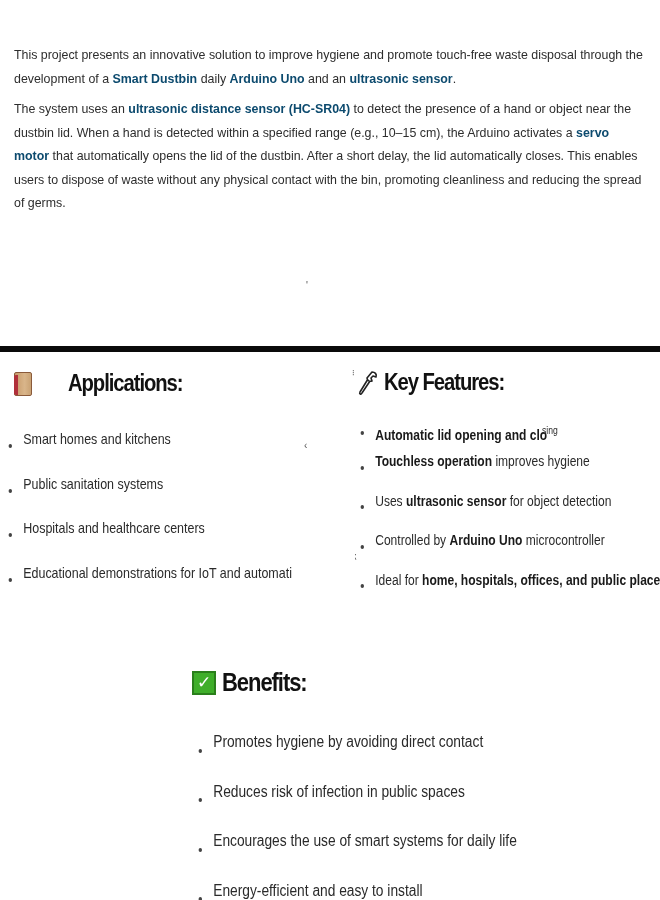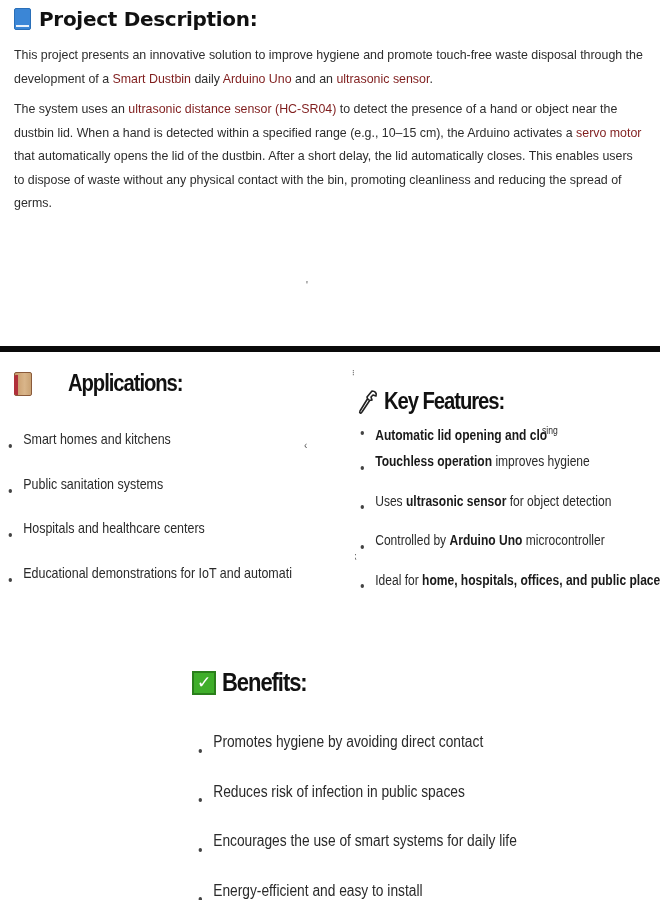--- a/index.html
+++ b/index.html
@@ -24,21 +24,21 @@
   }
   .h1 {
     font-family: "DejaVu Sans", sans-serif; font-weight: bold; font-size: 20px; color: #111;
     letter-spacing: -0.3px;
   }
   .desc-body {
     position: absolute; left: 14px; top: 44px; width: 630px;
     font-size: 12.4px; line-height: 23.5px; color: #2d2d2d;
   }
   .desc-body p { margin-bottom: 7px; }
-  .desc-body b { color: #7f1d1d; font-weight: normal; }
+  .desc-body b { color: #0c4a6e; font-weight: bold; }
   .stray { position: absolute; font-size: 10px; color: #555; }
 
   .separator {
     position: absolute; left: 0; top: 346px; width: 660px; height: 6px; background: #0a0a0a;
   }
 
   
   .col-head {
     position: absolute; display: flex; align-items: center; gap: 6px;
   }
@@ -84,24 +84,20 @@
 
   .ben-list { left: 196px; top: 726px; }
   .ben-list li { font-size: 16px; height: 49.5px; line-height: 32px; }
 </style>
 </head>
 <body>
 
 <div class="page">
 
   <section class="desc">
-    <div class="desc-title">
-      <span class="book-icon"></span>
-      <span class="h1">Project Description:</span>
-    </div>
     <div class="desc-body">
       <p><span>This project presents an innovative solution to improve hygiene and promote touch-free waste disposal through the development of a </span><b>Smart Dustbin</b><span> daily </span><b>Arduino Uno</b><span> and an </span><b>ultrasonic sensor</b><span>.</span></p>
       <p><span>The system uses an </span><b>ultrasonic distance sensor (HC-SR04)</b><span> to detect the presence of a hand or object near the dustbin lid. When a hand is detected within a specified range (e.g., 10–15 cm), the Arduino activates a </span><b>servo motor</b><span> that automatically opens the lid of the dustbin. After a short delay, the lid automatically closes. This enables users to dispose of waste without any physical contact with the bin, promoting cleanliness and reducing the spread of germs.</span></p>
     </div>
     <span class="stray" style="left:306px; top:280px;">'</span>
   </section>
 
   <div class="separator"></div>
 
   <section>
@@ -113,21 +109,21 @@
       <li><span class="dot"></span><span>Smart homes and kitchens</span></li>
       <li><span class="dot"></span><span>Public sanitation systems</span></li>
       <li><span class="dot"></span><span>Hospitals and healthcare centers</span></li>
       <li><span class="dot"></span><span>Educational demonstrations for IoT and automati</span></li>
     </ul>
     <span class="stray" style="left:304px; top:440px;">‹</span>
   </section>
 
   <section>
     <span class="stray" style="left:352px; top:368px; font-size:8px;">⁝</span>
-    <div class="col-head" style="left:356px; top:388px;">
+    <div class="col-head" style="left:356px; top:369px;">
       <svg class="wrench-icon" viewBox="0 0 22 26">
         <path d="M16 2 C19 2 21 4 20 7 L17 6 L15 8 L16 11 C13 12 11 10 11 8 Z M12 9 L4 22 C3 24 5 25 6 23 L14 11" fill="#ffffff" stroke="#222" stroke-width="1.6" stroke-linejoin="round"></path>
       </svg>
       <span class="h2">Key Features:</span>
     </div>
     <ul class="list feat-list">
       <li class="first"><span class="dot"></span><b>Automatic lid opening and clo</b><span class="sup-ov">sing</span></li>
       <li><span class="dot"></span><b>Touchless operation</b><span> improves hygiene</span></li>
       <li><span class="dot"></span><span>Uses </span><b>ultrasonic sensor</b><span> for object detection</span></li>
       <li><span class="dot"></span><span>Controlled by </span><b>Arduino Uno</b><span> microcontroller</span></li>

